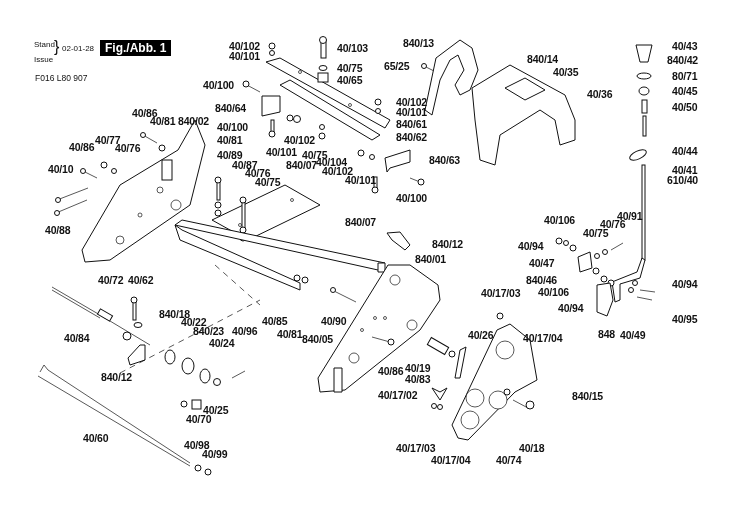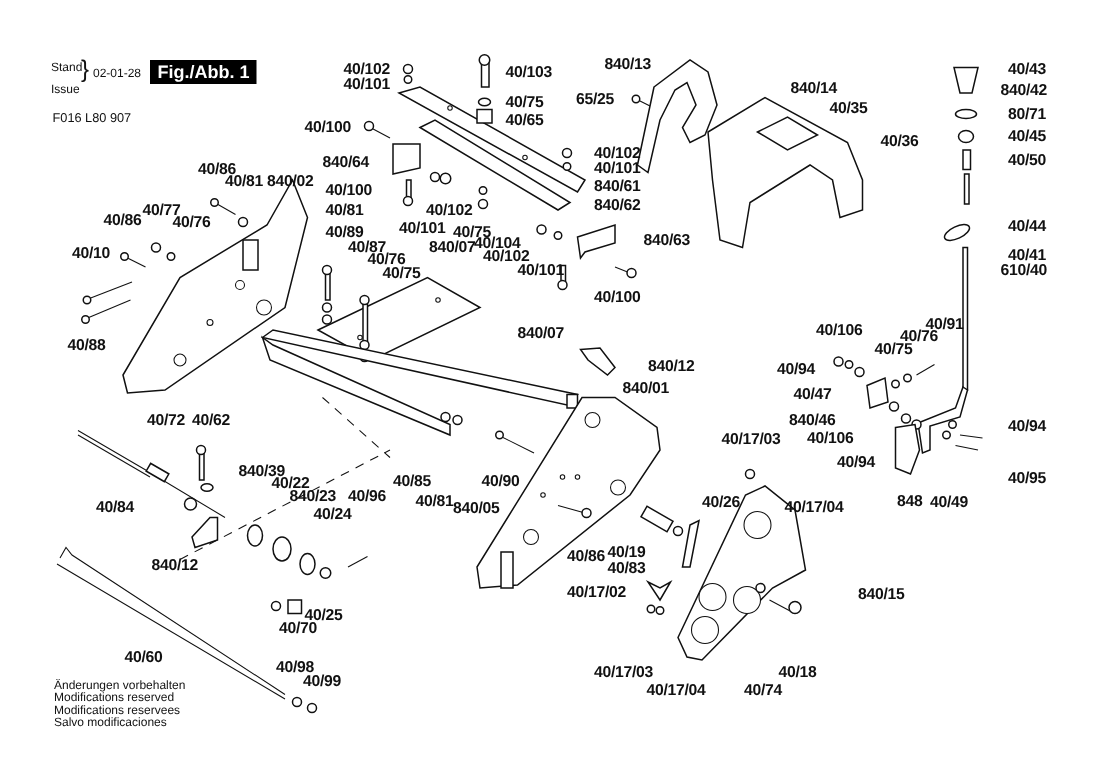--- a/index.html
+++ b/index.html
@@ -266,21 +266,21 @@
   <div class="lbl" style="left:600px;top:219px">40/76</div>
   <div class="lbl" style="left:617px;top:211px">40/91</div>
   <div class="lbl" style="left:672px;top:279px">40/94</div>
   <div class="lbl" style="left:672px;top:314px">40/95</div>
   <div class="lbl" style="left:598px;top:329px">848</div>
   <div class="lbl" style="left:620px;top:330px">40/49</div>
   <div class="lbl" style="left:98px;top:275px">40/72</div>
   <div class="lbl" style="left:128px;top:275px">40/62</div>
   <div class="lbl" style="left:64px;top:333px">40/84</div>
   <div class="lbl" style="left:101px;top:372px">840/12</div>
-  <div class="lbl" style="left:159px;top:309px">840/39</div>
+  <div class="lbl" style="left:159px;top:309px">840/18</div>
   <div class="lbl" style="left:181px;top:317px">40/22</div>
   <div class="lbl" style="left:193px;top:326px">840/23</div>
   <div class="lbl" style="left:209px;top:338px">40/24</div>
   <div class="lbl" style="left:232px;top:326px">40/96</div>
   <div class="lbl" style="left:203px;top:405px">40/25</div>
   <div class="lbl" style="left:186px;top:414px">40/70</div>
   <div class="lbl" style="left:83px;top:433px">40/60</div>
   <div class="lbl" style="left:184px;top:440px">40/98</div>
   <div class="lbl" style="left:202px;top:449px">40/99</div>
   <div class="lbl" style="left:262px;top:316px">40/85</div>
@@ -293,19 +293,13 @@
   <div class="lbl" style="left:468px;top:330px">40/26</div>
   <div class="lbl" style="left:481px;top:288px">40/17/03</div>
   <div class="lbl" style="left:523px;top:333px">40/17/04</div>
   <div class="lbl" style="left:378px;top:390px">40/17/02</div>
   <div class="lbl" style="left:572px;top:391px">840/15</div>
   <div class="lbl" style="left:519px;top:443px">40/18</div>
   <div class="lbl" style="left:496px;top:455px">40/74</div>
   <div class="lbl" style="left:396px;top:443px">40/17/03</div>
   <div class="lbl" style="left:431px;top:455px">40/17/04</div>
 
-  <div class="notes">
-    <div>Änderungen vorbehalten</div>
-    <div>Modifications reserved</div>
-    <div>Modifications reservees</div>
-    <div>Salvo modificaciones</div>
-  </div>
 </div>
 
 </body></html>

